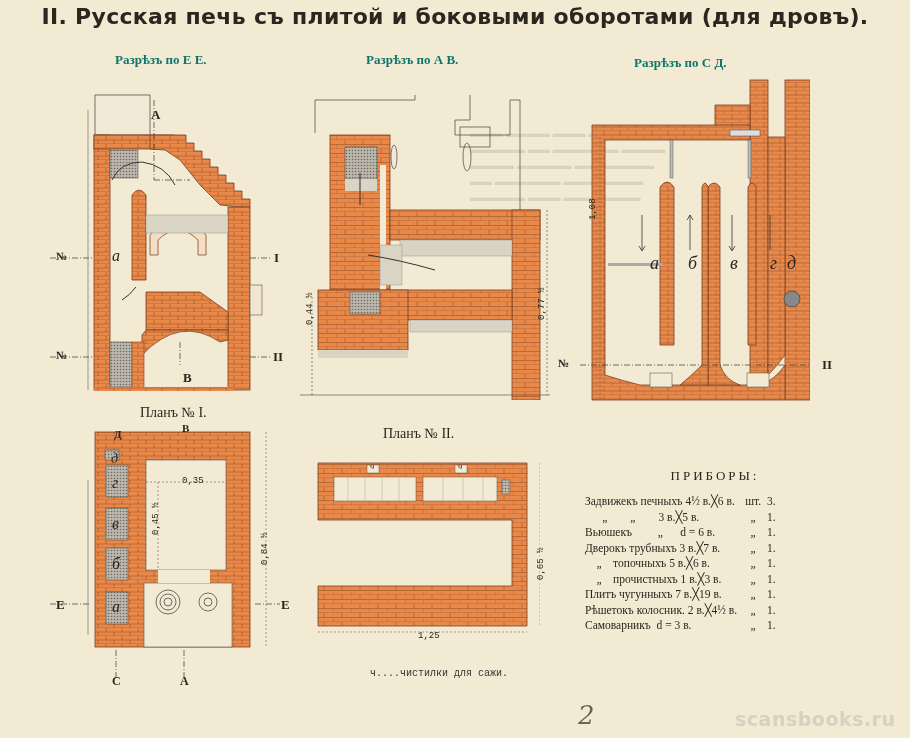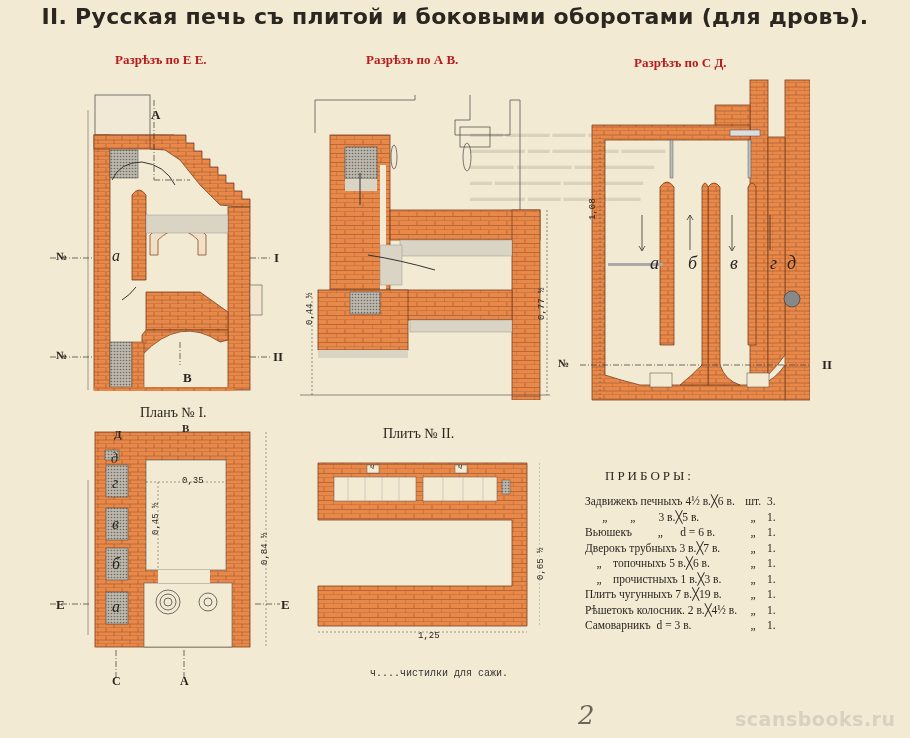--- a/index.html
+++ b/index.html
@@ -1,23 +1,23 @@
 <!DOCTYPE html>
 <html><head>
 <meta charset="utf-8">
 <style>
   html,body{margin:0;padding:0;}
   body{width:910px;height:738px;background:#f3ead3;position:relative;overflow:hidden;font-family:"DejaVu Serif",serif;color:#2a2520;}
   .abs{position:absolute;}
   .title{left:0;top:4px;width:910px;text-align:center;font-family:"DejaVu Sans",sans-serif;font-size:22px;font-weight:bold;letter-spacing:0.3px;color:#2b2620;}
-  .sec-label{font-family:"Liberation Serif",serif;font-size:13px;font-weight:bold;color:#b91c1c;}
+  .sec-label{font-family:"Liberation Serif",serif;font-size:13px;font-weight:bold;color:#0f766e;}
   .plan-label{font-family:"Liberation Serif",serif;font-size:14px;font-weight:normal;color:#2b2620;}
   .legend{left:370px;top:668px;font-family:"Liberation Mono",monospace;font-size:10px;color:#333;}
   .pribory{left:585px;top:468px;width:240px;font-family:"Liberation Serif",serif;font-size:11.5px;color:#2a2520;}
-  .pribory .hd{letter-spacing:3px;font-size:13px;margin-bottom:10px;margin-left:20px;}
+  .pribory .hd{text-align:center;letter-spacing:3px;font-size:13px;margin-bottom:10px;margin-left:20px;}
   .pribory table{border-collapse:collapse;}
   .pribory td{padding:0;line-height:15.5px;white-space:nowrap;}
   .pribory td.q{padding-left:8px;width:14px;text-align:center;}
   .pribory td.n{padding-left:6px;}
   .watermark{left:735px;top:708px;font-family:"DejaVu Sans",sans-serif;font-size:19px;font-weight:bold;color:#d8d0c0;letter-spacing:0.5px;}
   .pagenum{left:578px;top:700px;font-family:"DejaVu Serif",serif;font-style:italic;font-size:26px;color:#6b6458;}
   .ghost{color:#c9bfa8;font-family:"Liberation Serif",serif;font-size:11px;line-height:16px;}
   svg{position:absolute;}
 </style>
 </head>
@@ -230,21 +230,21 @@
 <div class="abs" style="left:180px;top:674px;font-size:12px;font-weight:bold;font-family:'Liberation Serif',serif;">А</div>
 <div class="abs" style="left:111px;top:451px;font-size:14px;font-style:italic;font-family:'Liberation Serif',serif;">д</div>
 <div class="abs" style="left:112px;top:474px;font-size:16px;font-style:italic;font-family:'Liberation Serif',serif;">г</div>
 <div class="abs" style="left:112px;top:515px;font-size:16px;font-style:italic;font-family:'Liberation Serif',serif;">в</div>
 <div class="abs" style="left:112px;top:555px;font-size:16px;font-style:italic;font-family:'Liberation Serif',serif;">б</div>
 <div class="abs" style="left:112px;top:598px;font-size:16px;font-style:italic;font-family:'Liberation Serif',serif;">а</div>
 <div class="abs" style="left:182px;top:476px;font-size:9px;font-family:'Liberation Mono',monospace;">0,35</div>
 <div class="abs" style="left:151px;top:535px;font-size:9px;font-family:'Liberation Mono',monospace;transform:rotate(-90deg);transform-origin:left top;">0,45 ½</div>
 <div class="abs" style="left:260px;top:565px;font-size:9px;font-family:'Liberation Mono',monospace;transform:rotate(-90deg);transform-origin:left top;">0,84 ½</div>
 
-<div class="abs plan-label" style="left:383px;top:426px;">Плитъ № II.</div>
+<div class="abs plan-label" style="left:383px;top:426px;">Планъ № II.</div>
 <svg style="left:315px;top:460px;" width="225" height="180" viewBox="0 0 225 180">
   <path d="M3 3 L212 3 L212 166 L3 166 L3 126 L197 126 L197 60 L3 60 Z" fill="url(#brk2)" stroke="#7a4020" stroke-width="0.8"></path>
   <rect x="19" y="17" width="82" height="24" fill="#f3ead3" stroke="#555" stroke-width="0.5"></rect>
   <rect x="108" y="17" width="74" height="24" fill="#f3ead3" stroke="#555" stroke-width="0.5"></rect>
   <g stroke="#aaa" stroke-width="0.5">
     <line x1="33" y1="17" x2="33" y2="41"></line>
       <line x1="50" y1="17" x2="50" y2="41"></line>
       <line x1="67" y1="17" x2="67" y2="41"></line>
       <line x1="84" y1="17" x2="84" y2="41"></line>
     <line x1="128" y1="17" x2="128" y2="41"></line>

